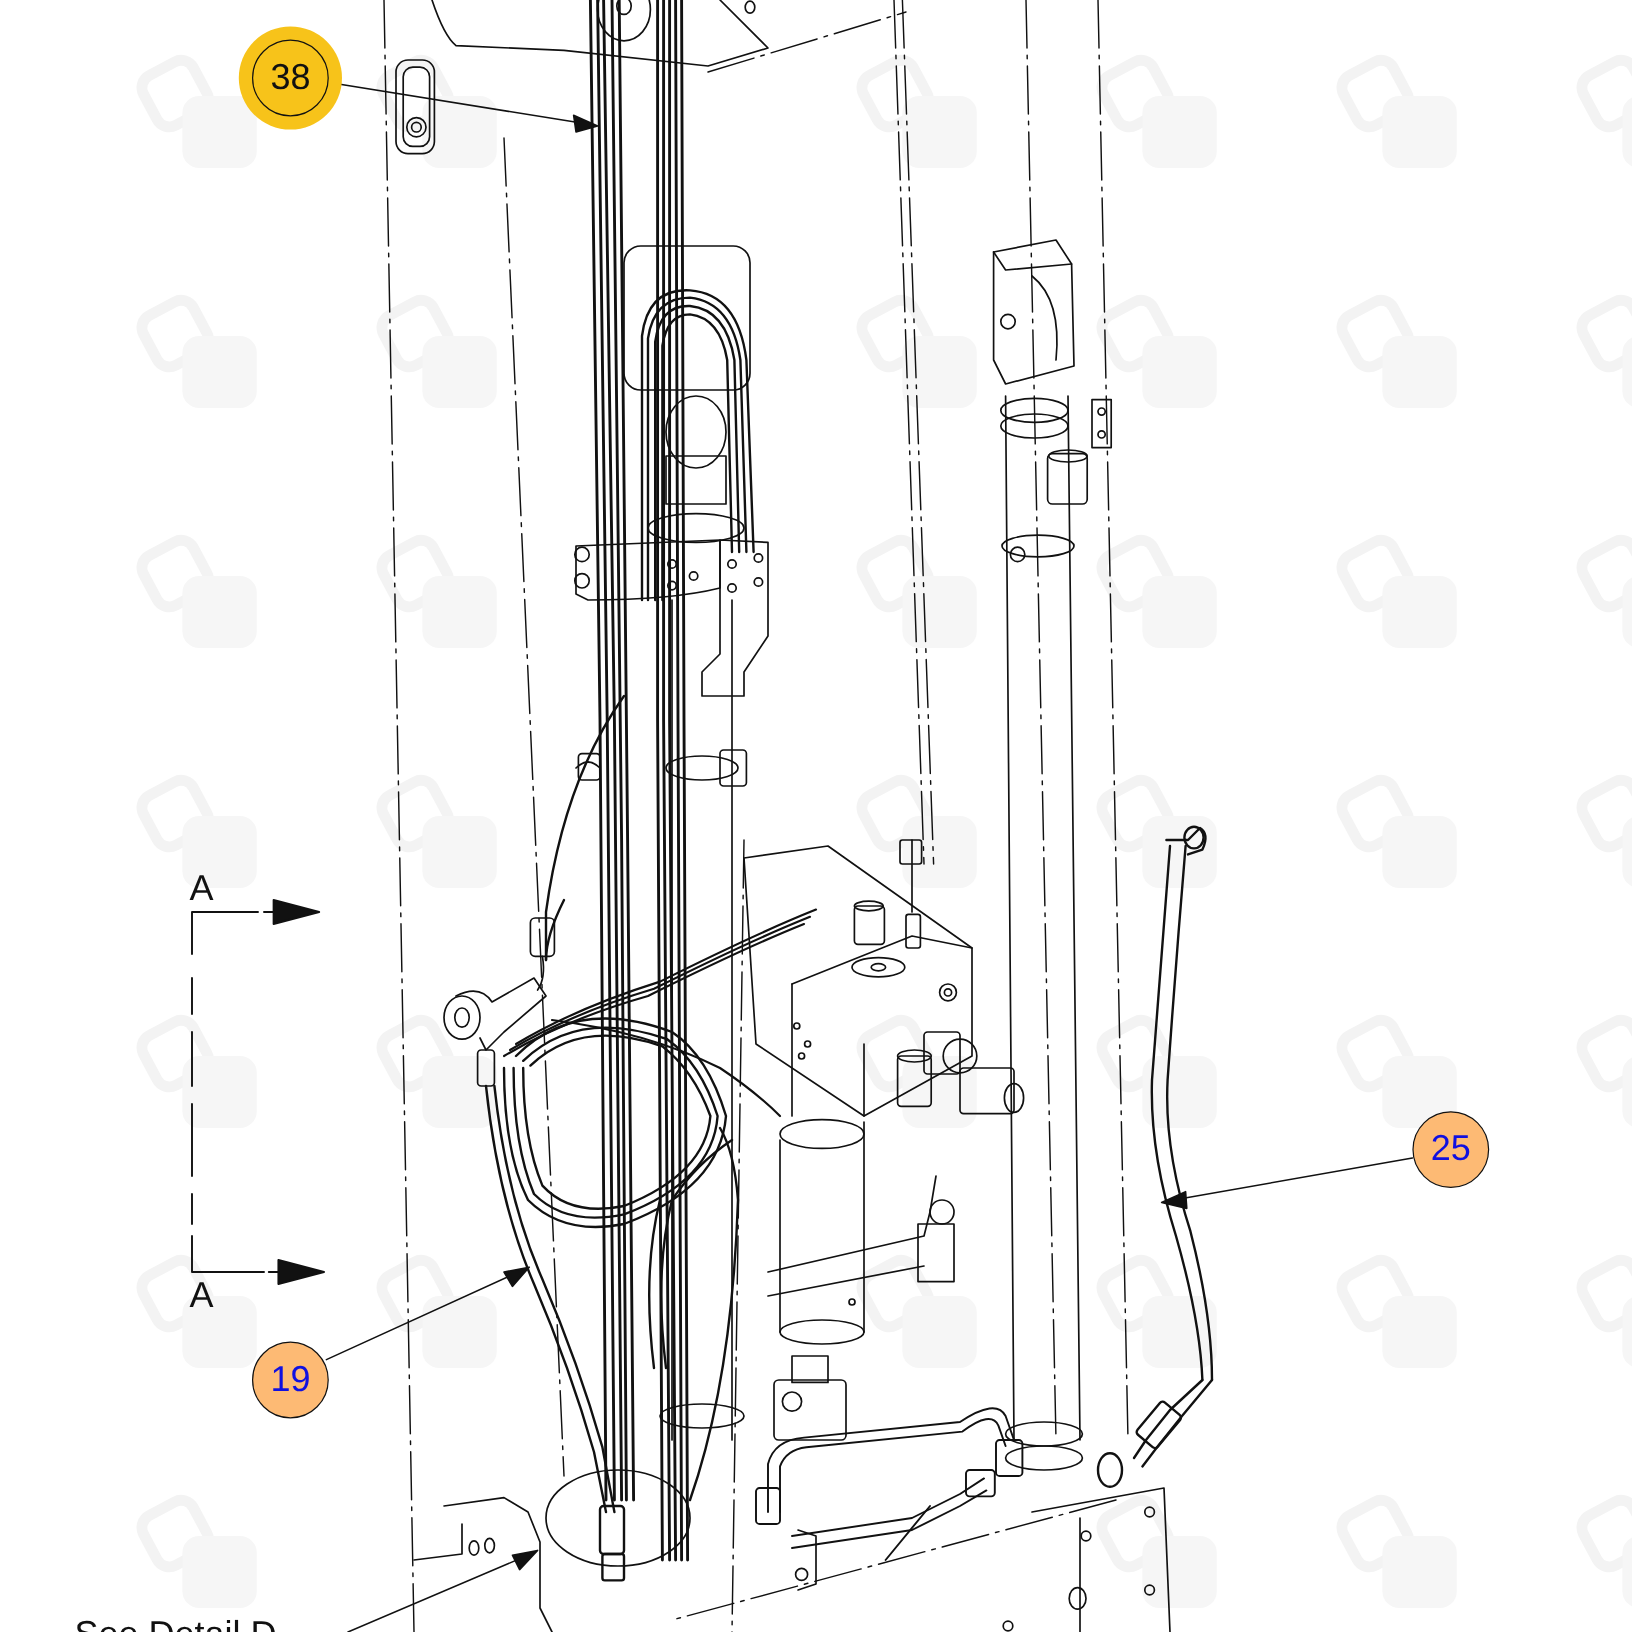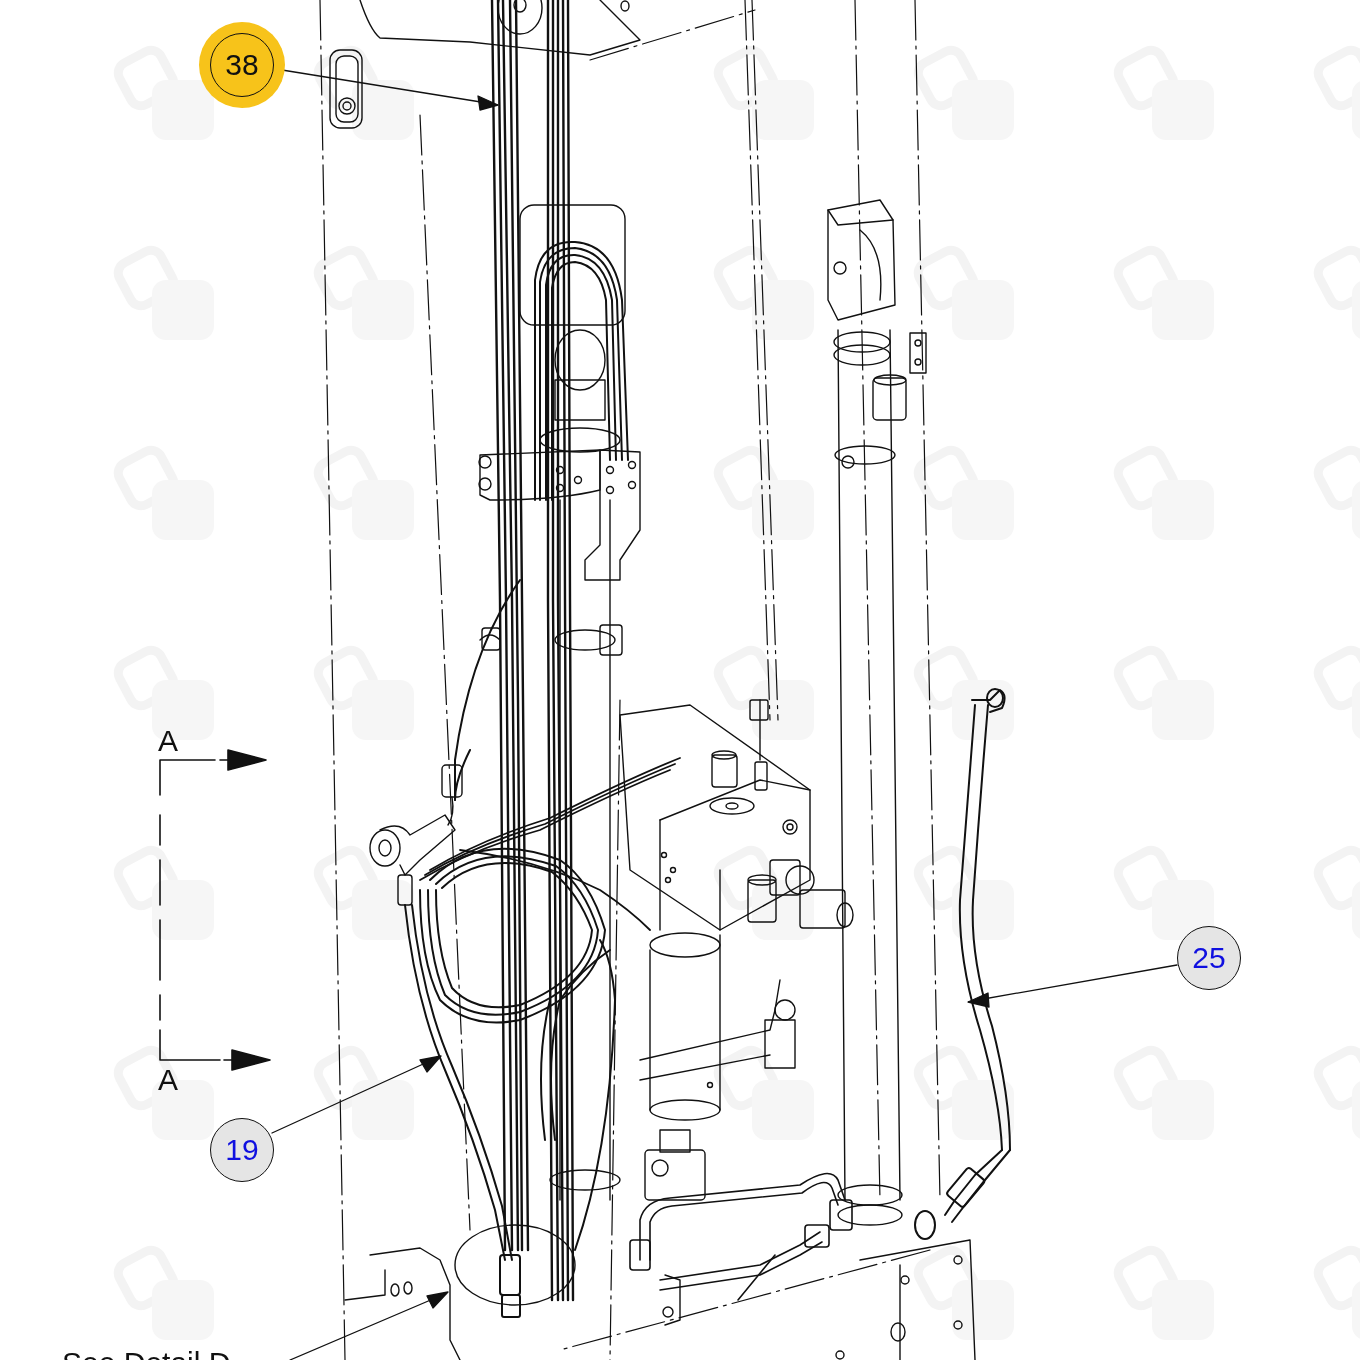--- a/index.html
+++ b/index.html
@@ -2,21 +2,21 @@
 <html><head>
 <meta charset="utf-8">
 <style>
   html, body { margin:0; padding:0; background:#ffffff; }
   body { width:1360px; height:1360px; position:relative; overflow:hidden; font-family:"Liberation Sans", sans-serif; }
   #stage { position:absolute; left:0; top:0; width:1188px; height:1360px; }
   .wm { position:absolute; width:110px; height:100px; }
   .wm .a { position:absolute; left:8px; top:10px; width:56px; height:56px; border:9px solid #f3f3f3; border-radius:16px; transform:rotate(-28deg); box-sizing:border-box; }
   .wm .b { position:absolute; left:42px; top:40px; width:62px; height:60px; background:#f6f6f6; border-radius:14px; }
   .balloon { position:absolute; border-radius:50%; display:flex; align-items:center; justify-content:center; box-sizing:border-box; }
-  .balloon.plain { width:64px; height:64px; border:1.6px solid #111; background:#e5e5e5; color:#1010e0; font-size:30px; }
+  .balloon.plain { width:64px; height:64px; border:1.6px solid #111; background:#fdba74; color:#1010e0; font-size:30px; }
   .balloon.hl { width:86px; height:86px; background:#f7c31a; }
   .balloon.hl .inner { width:64px; height:64px; border:1.6px solid #111; border-radius:50%; display:flex; align-items:center; justify-content:center; color:#111; font-size:30px; box-sizing:border-box; }
   .sect { position:absolute; font-size:30px; color:#111; }
   .note { position:absolute; font-size:30px; color:#111; white-space:nowrap; }
 </style>
 </head>
 <body>
 
 <div id="stage">
 

